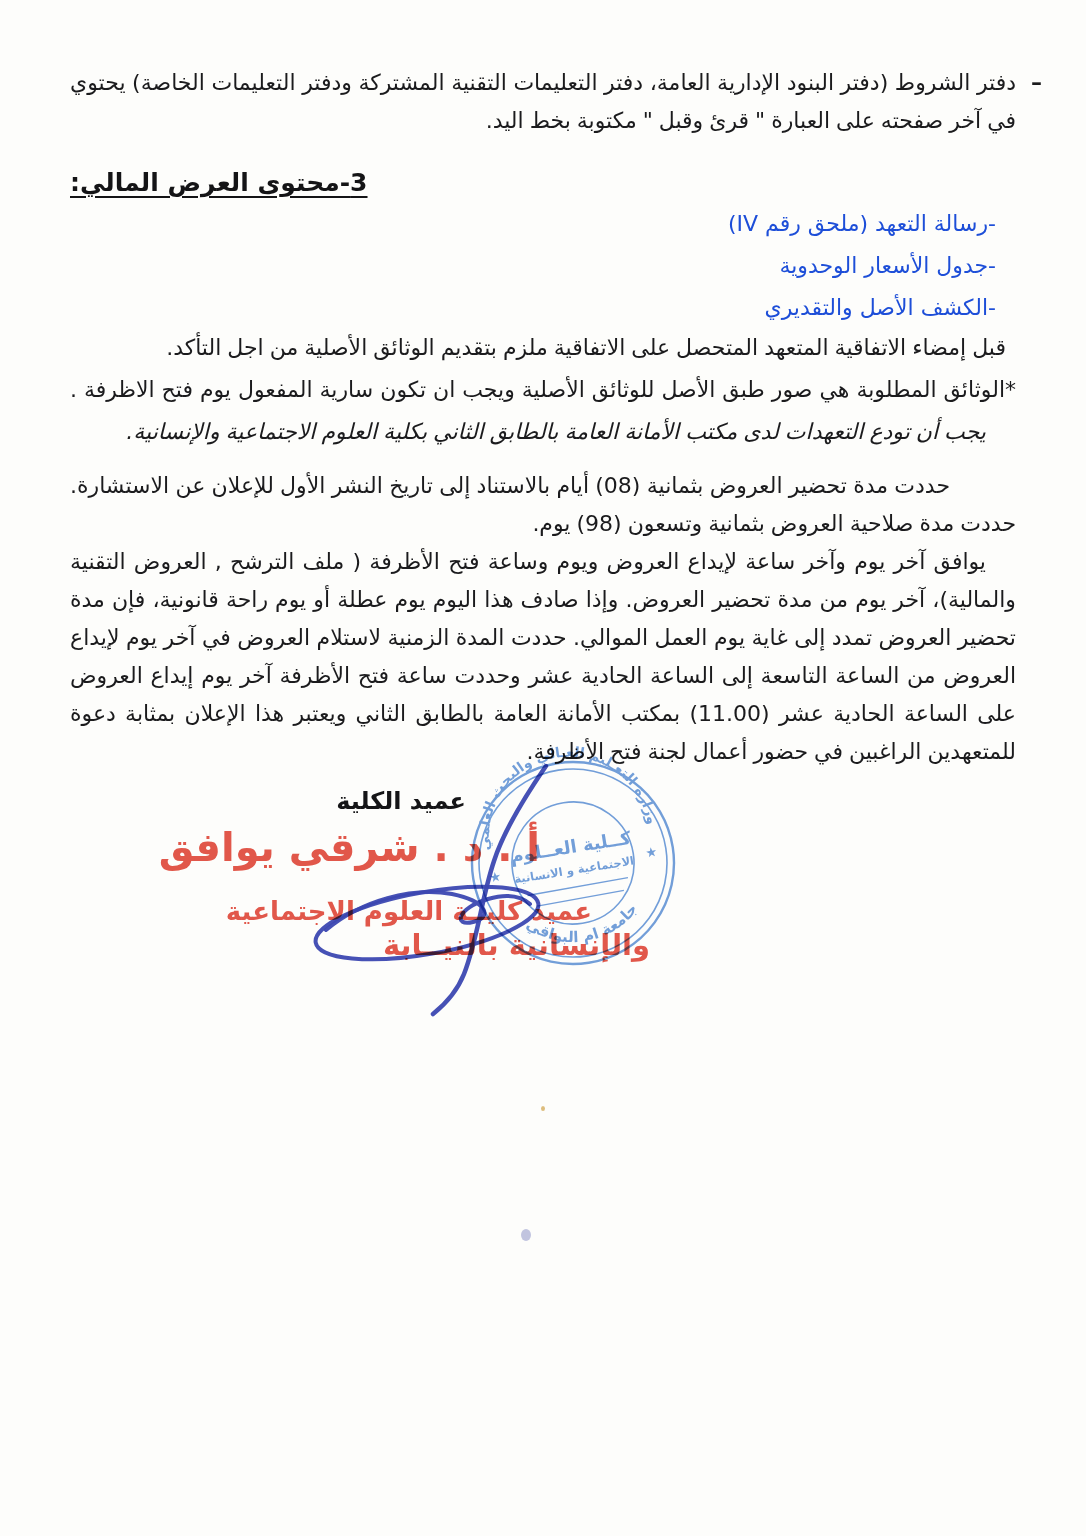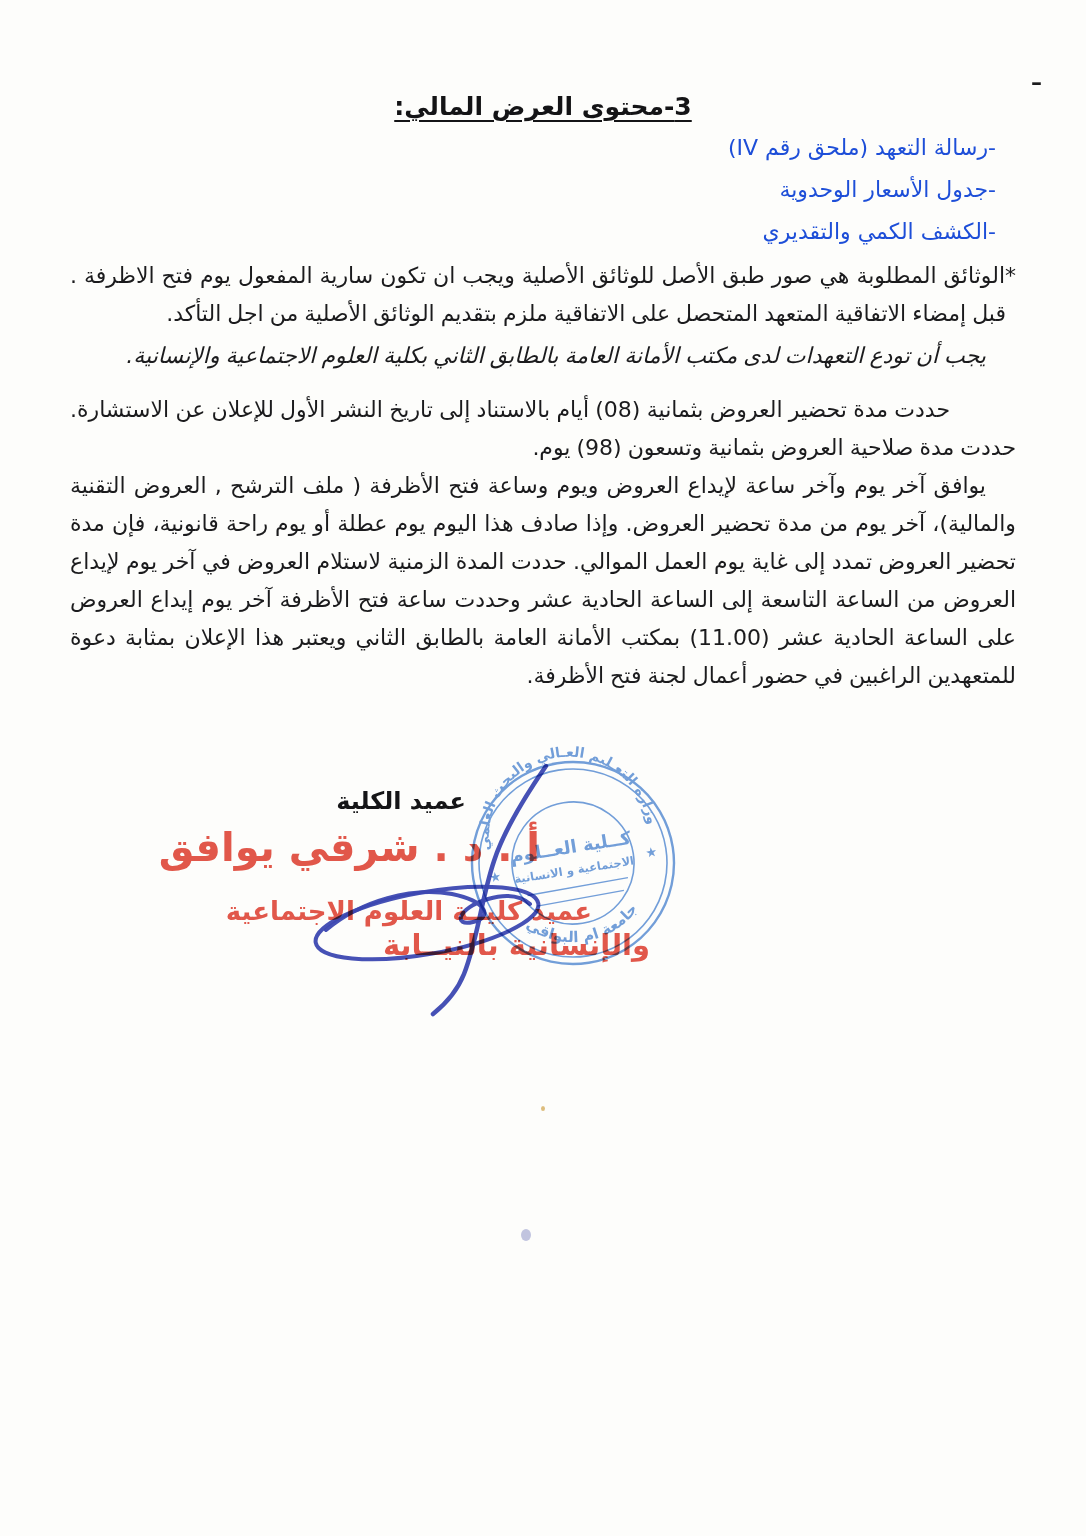--- a/index.html
+++ b/index.html
@@ -15,21 +15,21 @@
   
   .content{position:absolute;top:64px;right:70px;left:70px;}
   .para{
     margin:0;font-size:22px;line-height:38px;color:#1b1b1d;
     text-align:justify;text-align-last:right;word-spacing:-1px;
   }
   .bullet{position:relative;}
   .bullet .dash{position:absolute;right:-26px;top:0;font-weight:bold;}
   .heading{
     margin:28px 0 0 0;font-size:25px;font-weight:bold;color:#141416;
-    text-align:center;text-decoration:underline;text-decoration-thickness:2px;
+    text-align:left;text-decoration:underline;text-decoration-thickness:2px;
     text-underline-offset:5px;
   }
   .list{margin-top:6px;}
   .list .item{
     margin:0;font-size:22px;line-height:42px;color:#1d4ed8;
     text-align:right;padding-left:0;padding-right:20px;
   }
   .note1{margin-top:4px;text-align-last:justify;}
   .note2{text-align:right;padding-right:10px;}
   .p-deposit{margin-top:4px;text-align:right;text-indent:30px;font-style:italic;}
@@ -63,32 +63,33 @@
 </style>
 </head>
 <body style="--red_stamp: #e14b3d; --blue_stamp: #5f92d8; --ink: #3c48b4;">
 
 <div class="page">
 
   <div class="content">
 
     <p class="para bullet">
       <span class="dash">–</span>
+      <span>دفتر الشروط (دفتر البنود الإدارية العامة، دفتر التعليمات التقنية المشتركة ودفتر التعليمات الخاصة) يحتوي في آخر صفحته على العبارة " قرئ وقبل " مكتوبة بخط اليد.</span>
     </p>
 
     <h3 class="heading">3-محتوى العرض المالي:</h3>
 
     <div class="list">
       <p class="item">-رسالة التعهد (ملحق رقم IV)</p>
       <p class="item">-جدول الأسعار الوحدوية</p>
-      <p class="item">-الكشف الكمي والتقديري</p>
+      <p class="item">-الكشف الأصل والتقديري</p>
     </div>
 
+    <p class="para note2">قبل إمضاء الاتفاقية المتعهد المتحصل على الاتفاقية ملزم بتقديم الوثائق الأصلية من اجل التأكد.</p>
     <p class="para note1">*الوثائق المطلوبة هي صور طبق الأصل للوثائق الأصلية ويجب ان تكون سارية المفعول يوم فتح الاظرفة .</p>
-    <p class="para note2">قبل إمضاء الاتفاقية المتعهد المتحصل على الاتفاقية ملزم بتقديم الوثائق الأصلية من اجل التأكد.</p>
 
     <p class="para p-deposit">يجب أن تودع التعهدات لدى مكتب الأمانة العامة بالطابق الثاني بكلية العلوم الاجتماعية والإنسانية.</p>
 
     <p class="para p-duration">حددت مدة تحضير العروض بثمانية (08) أيام بالاستناد إلى تاريخ النشر الأول للإعلان عن الاستشارة. حددت مدة صلاحية العروض بثمانية وتسعون (98) يوم.</p>
 
     <p class="para p-deadline">يوافق آخر يوم وآخر ساعة لإيداع العروض ويوم وساعة فتح الأظرفة ( ملف الترشح , العروض التقنية والمالية)، آخر يوم من مدة تحضير العروض. وإذا صادف هذا اليوم يوم عطلة أو يوم راحة قانونية، فإن مدة تحضير العروض تمدد إلى غاية يوم العمل الموالي. حددت المدة الزمنية لاستلام العروض في آخر يوم لإيداع العروض من الساعة التاسعة إلى الساعة الحادية عشر وحددت ساعة فتح الأظرفة آخر يوم إيداع العروض على الساعة الحادية عشر (11.00) بمكتب الأمانة العامة بالطابق الثاني ويعتبر هذا الإعلان بمثابة دعوة للمتعهدين الراغبين في حضور أعمال لجنة فتح الأظرفة.</p>
   </div>
 
   <div class="dean-title">عميد الكلية</div>
 

